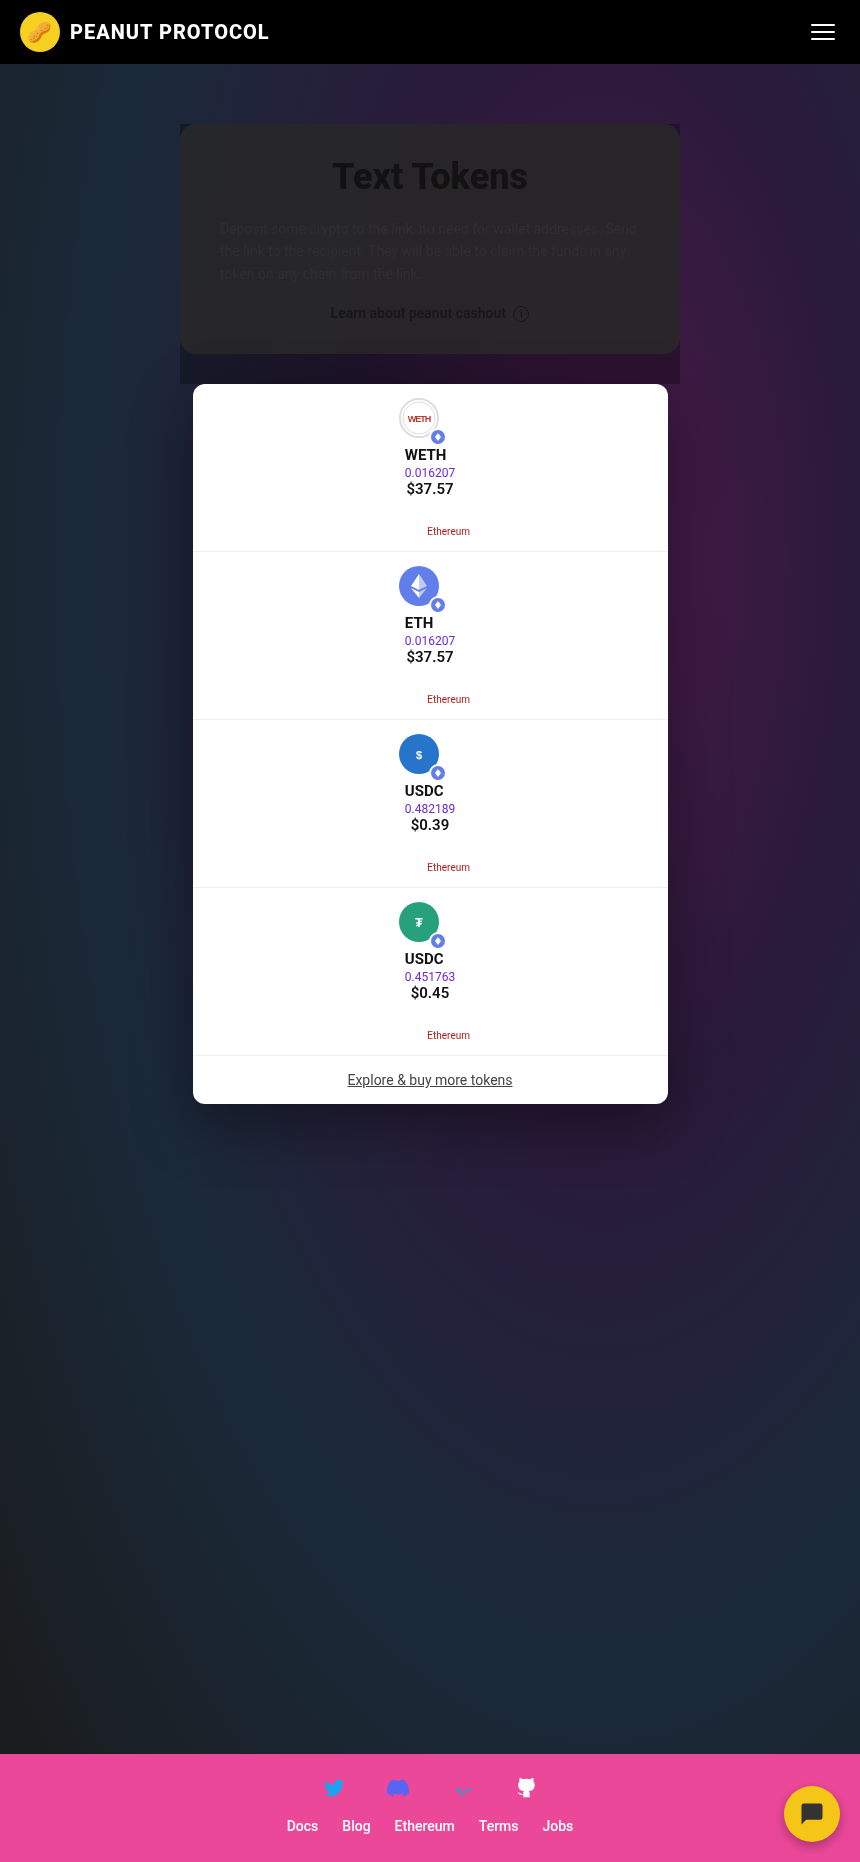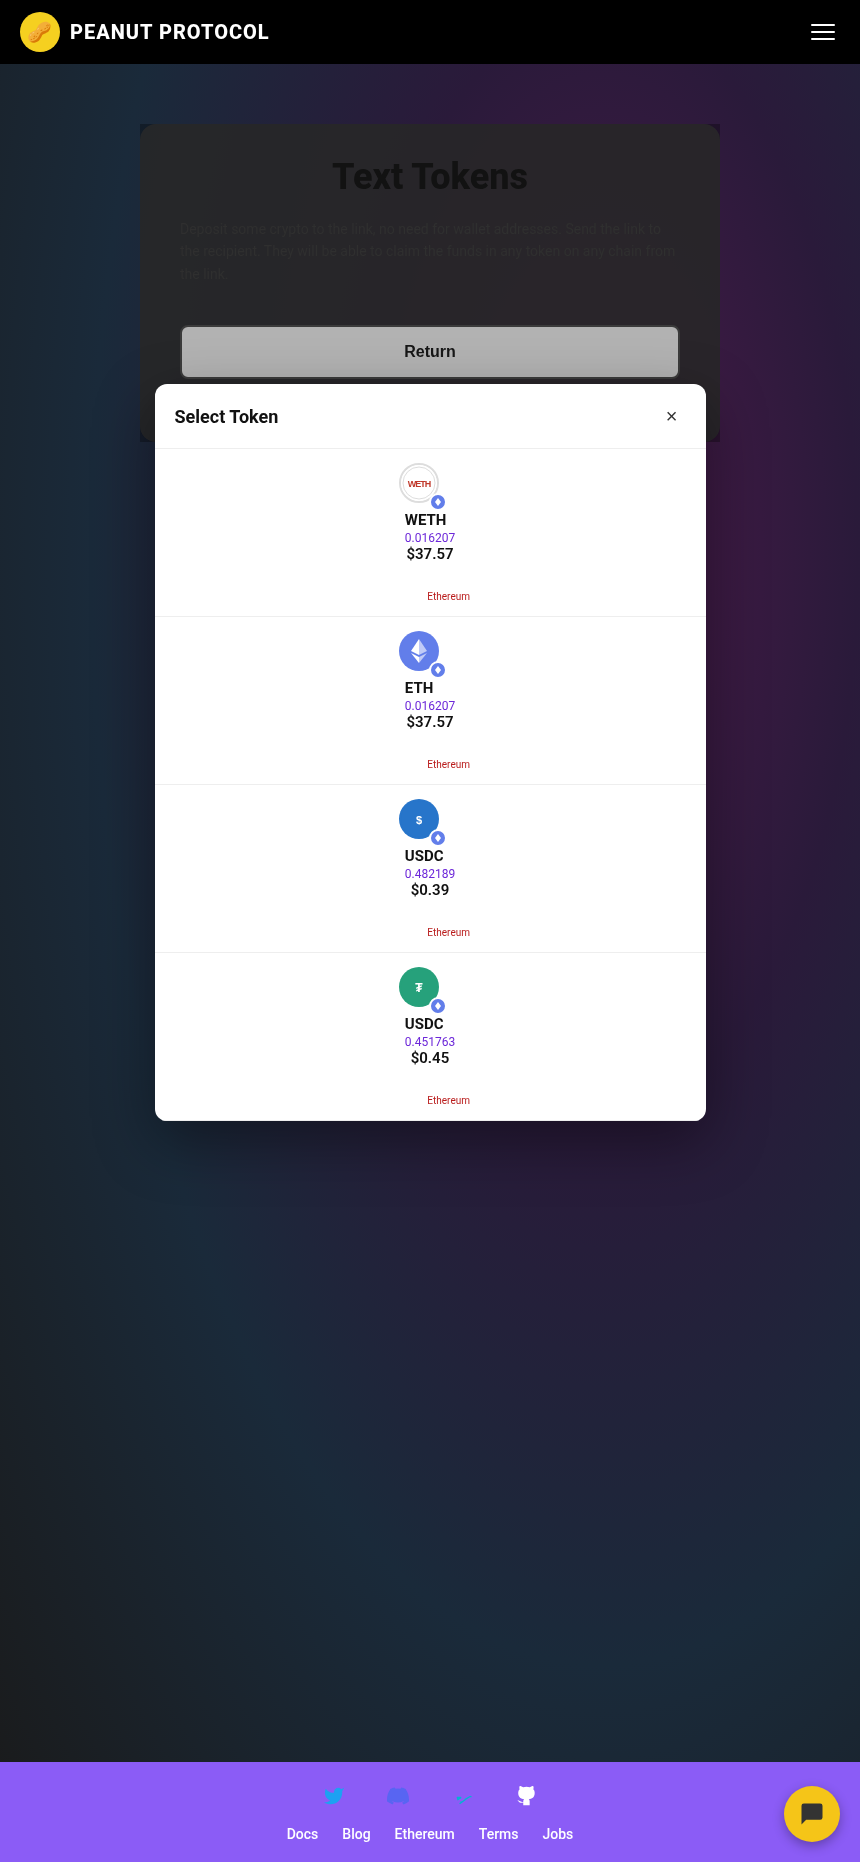--- a/index.html
+++ b/index.html
@@ -77,21 +77,21 @@
       padding: 60px 20px 100px;
       display: flex;
       justify-content: center;
     }
 
     
     .card {
       background: rgba(60, 60, 60, 0.85);
       border-radius: 16px;
       padding: 32px 40px;
-      width: 580px;
+      width: 500px;
       max-width: 100%;
       position: relative;
     }
     .card-title {
       font-size: 36px;
       font-weight: 800;
       color: #1a1a1a;
       text-align: center;
       margin-bottom: 20px;
     }
@@ -290,23 +290,23 @@
       cursor: pointer;
       text-decoration: underline;
     }
 
     
     .footer {
       position: fixed;
       bottom: 0;
       left: 0;
       right: 0;
-      background: #8b5cf6;
+      background: #ec4899;
       z-index: 10;
-      padding: 16px 20px 20px;
+      padding: 16px 20px 28px;
       width: 860px;
     }
     .footer-icons {
       display: flex;
       justify-content: center;
       gap: 28px;
       margin-bottom: 12px;
     }
     .footer-icon {
       width: 36px;
@@ -371,24 +371,20 @@
 </header>
 
 <div class="main-content">
   <div class="card">
     <h1 class="card-title">Text Tokens</h1>
     <p class="card-description">Deposit some crypto to the link, no need for wallet addresses. Send the link to the recipient. They will be able to claim the funds in any token on any chain from the link.</p>
 
     
     <div class="modal-overlay">
       <div class="modal">
-        <div class="modal-header">
-          <span class="modal-title">Select Token</span>
-          <button class="close-btn">×</button>
-        </div>
         <div class="modal-body">
           <ul class="token-list">
 
             <li class="token-item">
               <div class="token-icon-wrapper">
                 <div class="token-icon-main weth-icon">
                   <svg width="36" height="36" viewBox="0 0 36 36">
                     <circle cx="18" cy="18" r="18" fill="#fff"></circle>
                     <circle cx="18" cy="18" r="16" fill="#fff" stroke="#ddd" stroke-width="1"></circle>
                     <text x="18" y="22" text-anchor="middle" font-size="9" font-weight="900" fill="#c0392b" font-family="Arial">WETH</text>
@@ -471,25 +467,25 @@
               </div>
               <div class="token-info">
                 <div class="token-name">USDC</div>
                 <div class="token-balance">0.451763</div>
               </div>
               <div class="token-usd">$0.45</div>
               <div class="token-chain">Ethereum</div>
             </li>
 
           </ul>
+          <div class="explore-link">Explore &amp; buy more tokens</div>
         </div>
       </div>
     </div>
 
-    <button class="return-btn">Return</button>
     <div class="learn-link">
       <span>Learn about peanut cashout</span>
       <span class="info-icon">i</span>
     </div>
   </div>
 </div>
 
 <footer class="footer">
   <div class="footer-icons">
     <div class="footer-icon twitter-icon">

